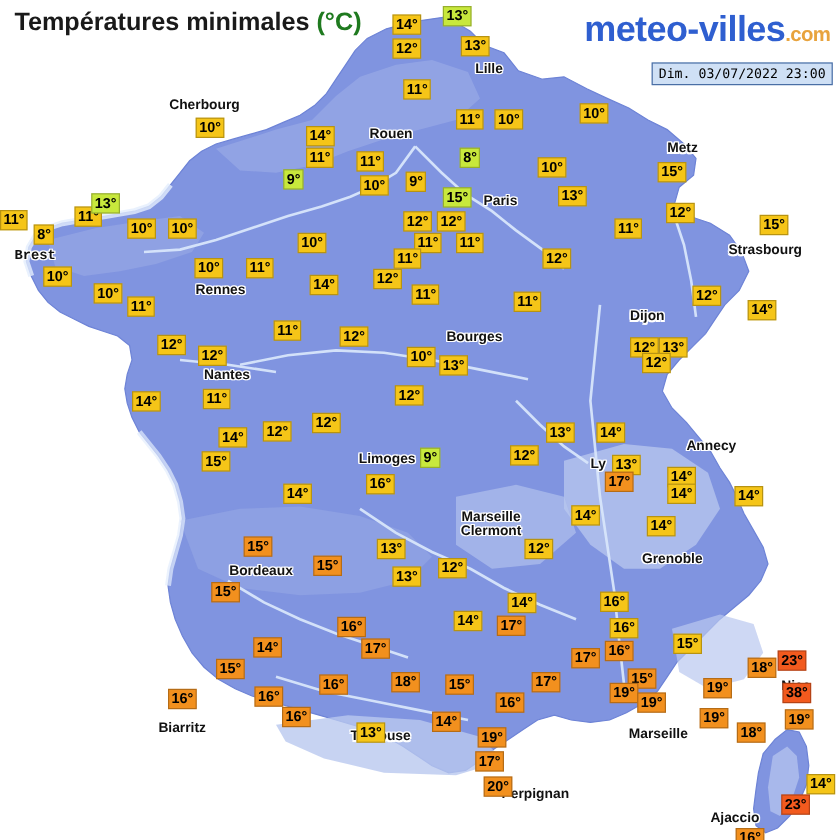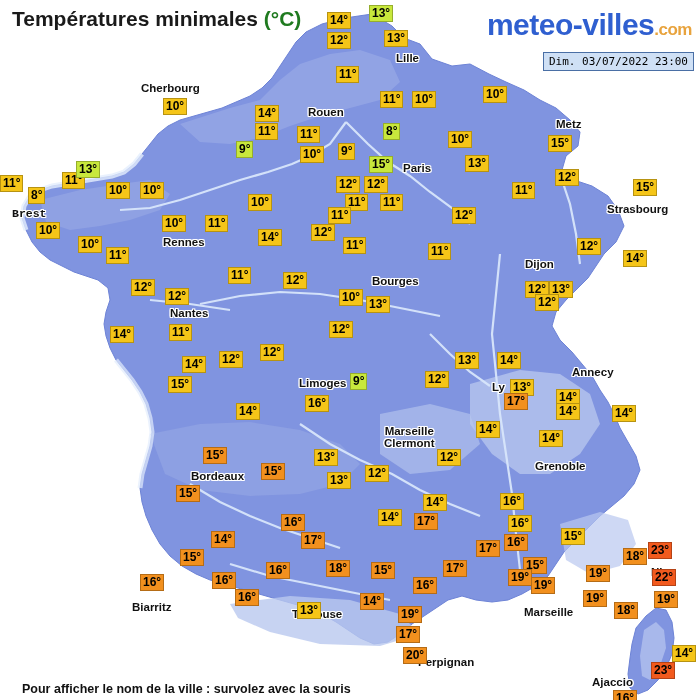--- a/index.html
+++ b/index.html
@@ -286,21 +286,21 @@
       <div class="temp t-yellow" style="left: 561px; top: 524px;">15°</div>
       <div class="temp t-orange" style="left: 476px; top: 536px;">17°</div>
       <div class="temp t-orange" style="left: 504px; top: 530px;">16°</div>
       <div class="temp t-orange" style="left: 180px; top: 545px;">15°</div>
       <div class="temp t-orange" style="left: 326px; top: 556px;">18°</div>
       <div class="temp t-orange" style="left: 371px; top: 558px;">15°</div>
       <div class="temp t-orange" style="left: 443px; top: 556px;">17°</div>
       <div class="temp t-orange" style="left: 523px; top: 553px;">15°</div>
       <div class="temp t-orange" style="left: 623px; top: 544px;">18°</div>
       <div class="temp t-red" style="left: 648px; top: 538px;">23°</div>
-      <div class="temp t-red" style="left: 652px; top: 565px;">22°</div>
+      <div class="temp t-red" style="left: 652px; top: 565px;">38°</div>
       <div class="temp t-orange" style="left: 140px; top: 570px;">16°</div>
       <div class="temp t-orange" style="left: 212px; top: 568px;">16°</div>
       <div class="temp t-orange" style="left: 266px; top: 558px;">16°</div>
       <div class="temp t-orange" style="left: 413px; top: 573px;">16°</div>
       <div class="temp t-orange" style="left: 508px; top: 565px;">19°</div>
       <div class="temp t-orange" style="left: 531px; top: 573px;">19°</div>
       <div class="temp t-orange" style="left: 586px; top: 561px;">19°</div>
       <div class="temp t-orange" style="left: 654px; top: 587px;">19°</div>
       <div class="temp t-orange" style="left: 235px; top: 585px;">16°</div>
       <div class="temp t-orange" style="left: 360px; top: 589px;">14°</div>
@@ -308,14 +308,13 @@
       <div class="temp t-orange" style="left: 614px; top: 598px;">18°</div>
       <div class="temp t-yellow" style="left: 297px; top: 598px;">13°</div>
       <div class="temp t-orange" style="left: 398px; top: 602px;">19°</div>
       <div class="temp t-orange" style="left: 396px; top: 622px;">17°</div>
       <div class="temp t-orange" style="left: 403px; top: 643px;">20°</div>
       <div class="temp t-yellow" style="left: 672px; top: 641px;">14°</div>
       <div class="temp t-red" style="left: 651px; top: 658px;">23°</div>
       <div class="temp t-orange" style="left: 613px; top: 686px;">16°</div>
     </div>
 
-  <div class="footer">Pour afficher le nom de la ville : survolez avec la souris</div>
 </div>
 
 </body></html>

